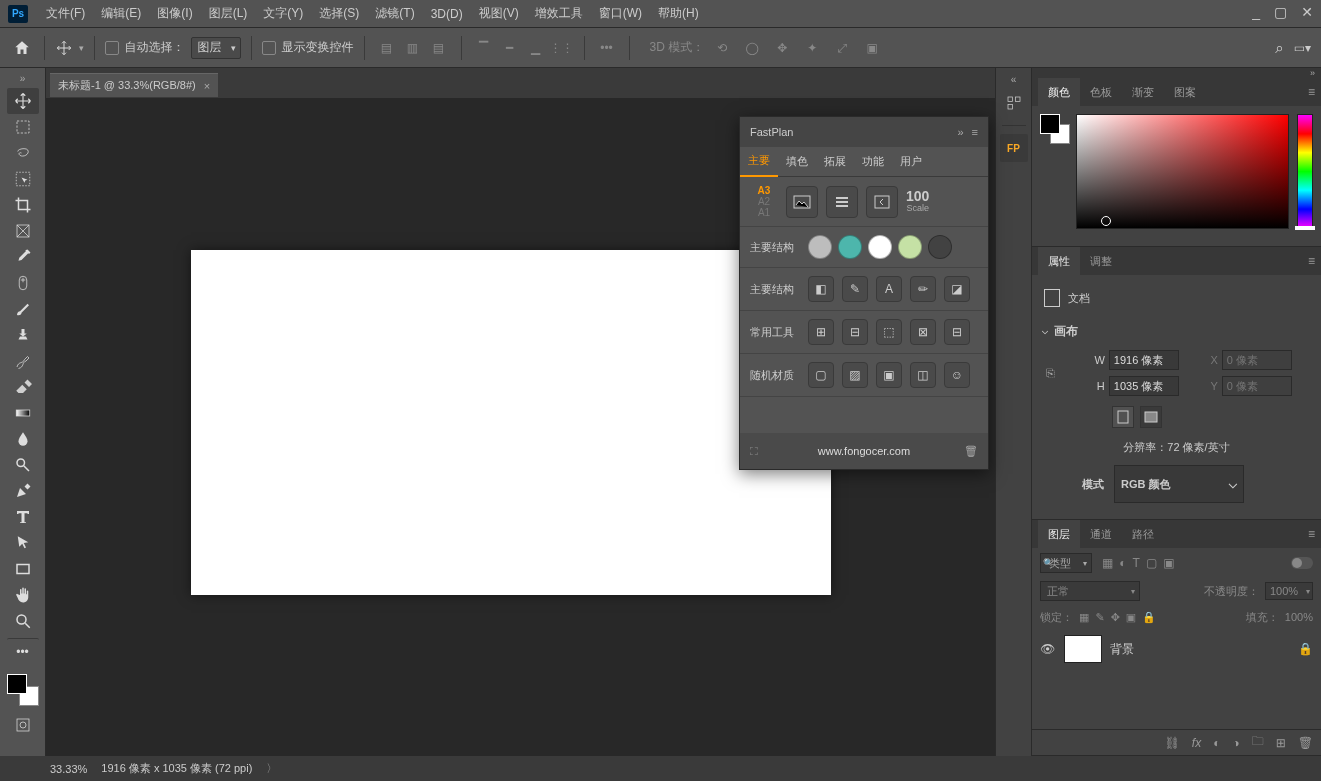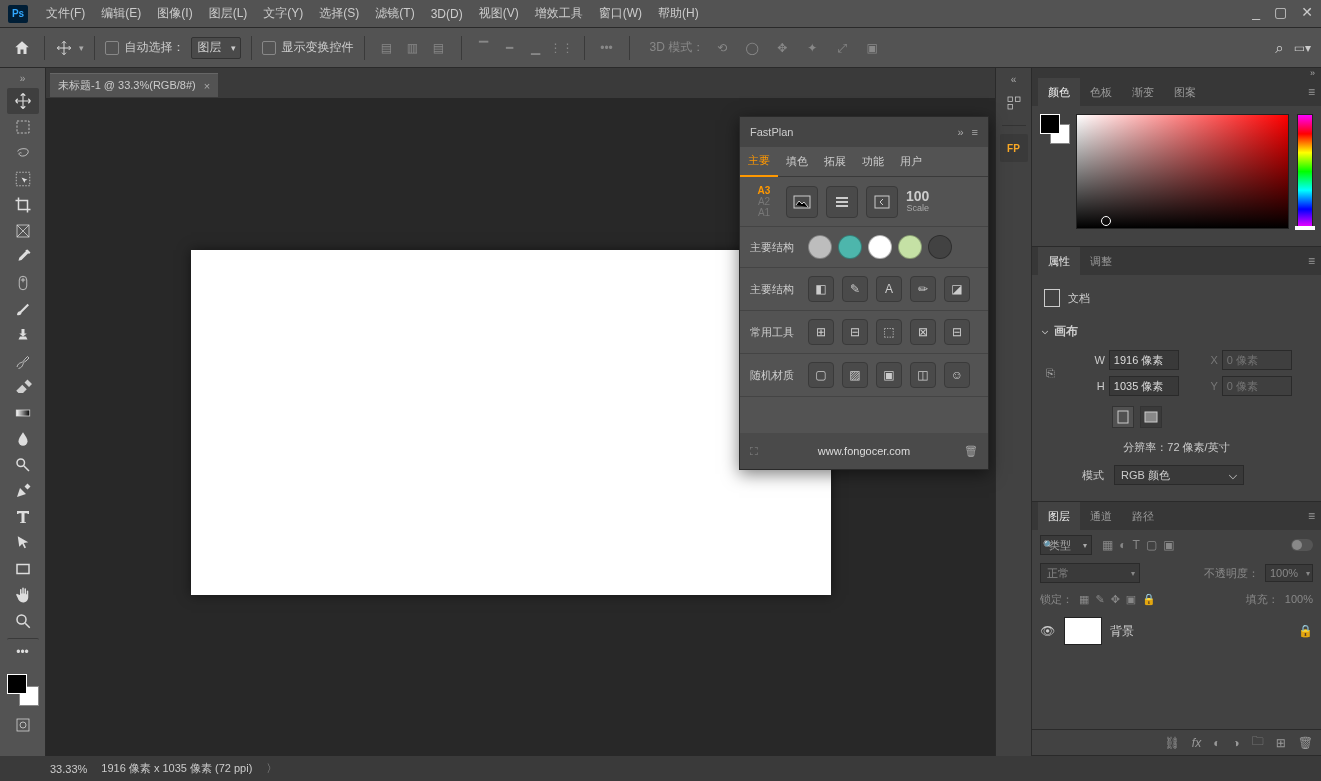--- a/index.html
+++ b/index.html
@@ -60,22 +60,22 @@
 .props-body .doc-hdr { display:flex; align-items:center; gap:8px; padding:4px 0 10px 2px; }
 .props-body .doc-hdr .doc-icon { width:16px; height:18px; border:1px solid #ccc; }
 .section-hdr { display:flex; align-items:center; gap:6px; padding:6px 0; font-weight:bold; font-size:12px; }
 .section-hdr .caret { font-size:8px; }
 .prop-grid { display:grid; grid-template-columns:40px 85px 20px 55px; gap:6px 4px; align-items:center; padding:4px 0 4px 30px; }
 .prop-grid label { text-align:right; color:#ccc; font-size:11px; }
 .prop-grid input { height:20px; background:#393939; border:1px solid #2a2a2a; color:#ddd; padding:0 4px; font-size:11px; width:70px; }
 .orient-row { display:flex; gap:6px; padding:6px 0 6px 70px; }
 .orient-btn { width:22px; height:22px; border:1px solid #333; background:#515151; display:flex; align-items:center; justify-content:center; cursor:pointer; }
 .res-row { text-align:center; padding:6px 0; font-size:11px; }
-.mode-row { display:flex; align-items:center; gap:10px; padding:4px 0 6px 40px; }
-.mode-row .sel { flex:1; max-width:130px; height:20px; background:#393939; border:1px solid #2a2a2a; padding:0 20px 0 6px; display:flex; align-items:center; position:relative; }
+.mode-row { display:flex; align-items:center; gap:10px; padding:4px 0 6px 40px;font-weight:bold; }
+.mode-row .sel { flex:1; max-width:130px; height:38px; background:#393939; border:1px solid #2a2a2a; padding:0 20px 0 6px; display:flex; align-items:center; position:relative; }
 .mode-row .sel::after { content:"⌵"; position:absolute; right:6px; }
 .layers-panel { flex:1; display:flex; flex-direction:column; min-height:0; }
 .layers-body { flex:1; background:#424242; display:flex; flex-direction:column; }
 .layers-filter { height:30px; display:flex; align-items:center; gap:6px; padding:0 8px; }
 .layers-filter .type-sel { height:20px; background:#3a3a3a; border:1px solid #2a2a2a; padding:0 20px 0 8px; display:flex; align-items:center; position:relative; font-size:11px; color:#aaa; }
 .layers-filter .type-sel::before { content:"🔍"; position:absolute; left:2px; font-size:9px; }
 .layers-filter .type-sel::after { content:"▾"; position:absolute; right:4px; font-size:8px; }
 .layers-filter .filt-icons { display:flex; gap:6px; color:#888; font-size:12px; margin-left:4px; }
 .layers-filter .filt-icons span { cursor:pointer; }
 .layers-filter .toggle { margin-left:auto; width:22px; height:12px; background:#555; border-radius:6px; position:relative; }

